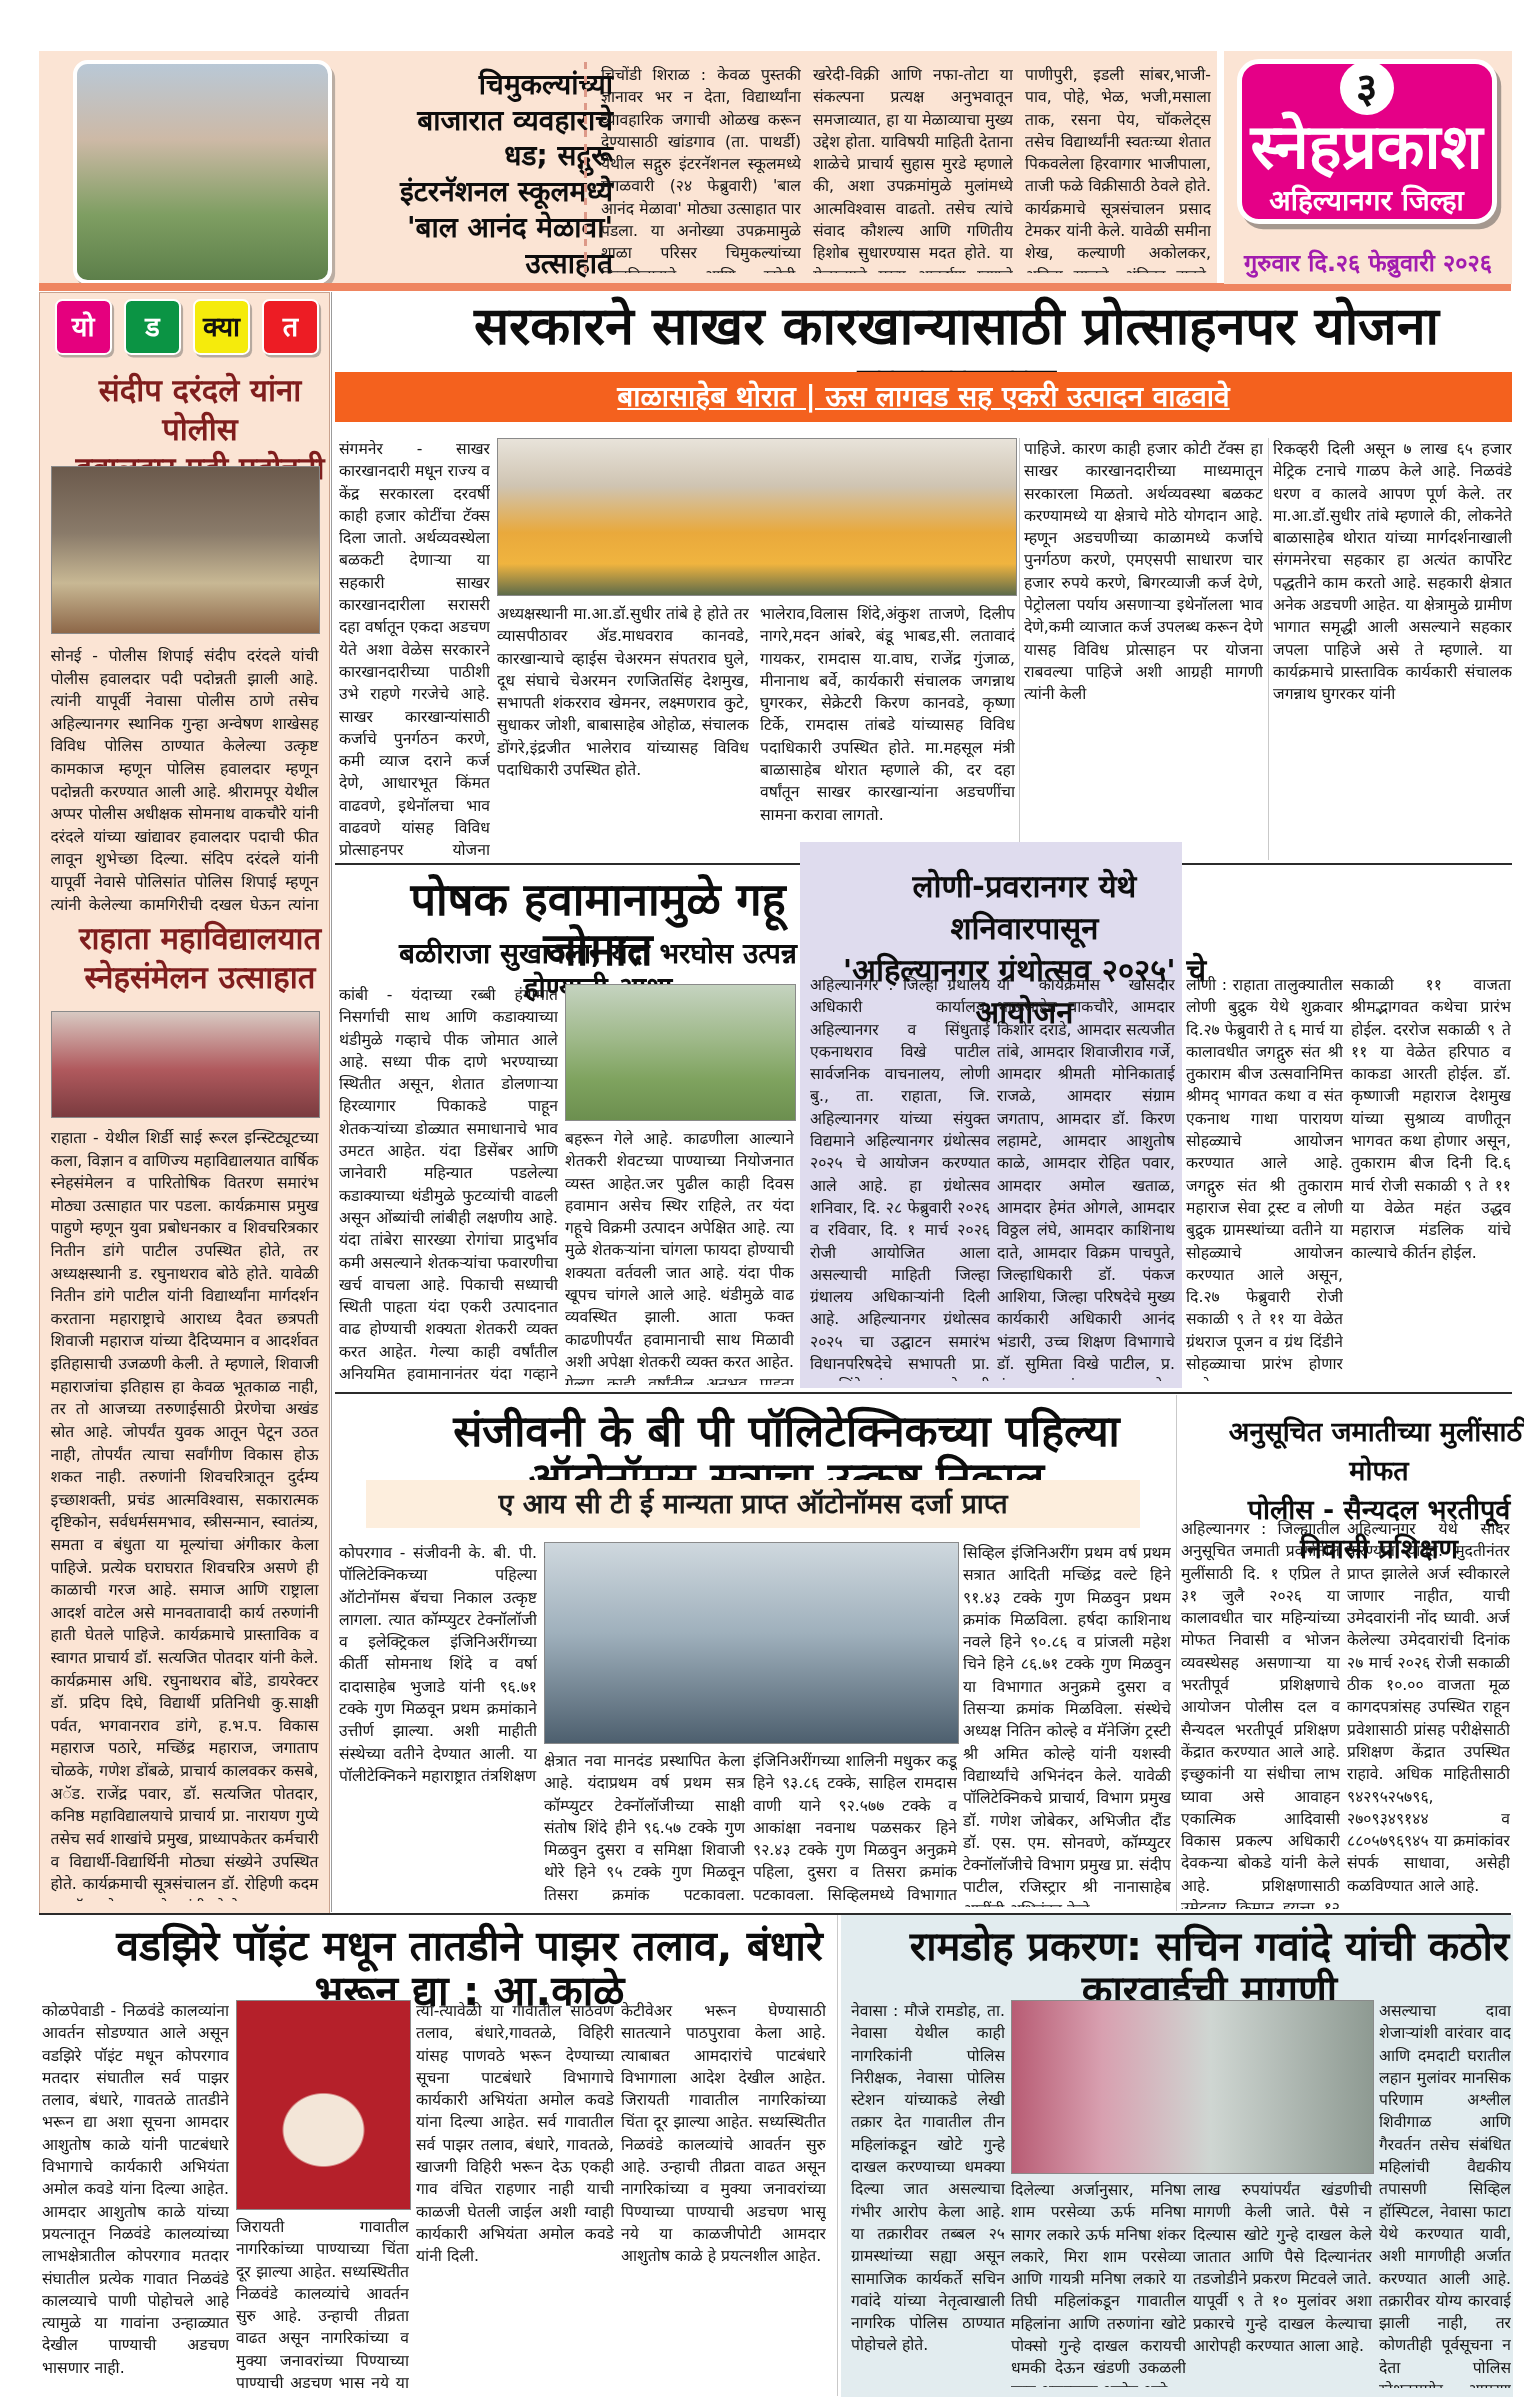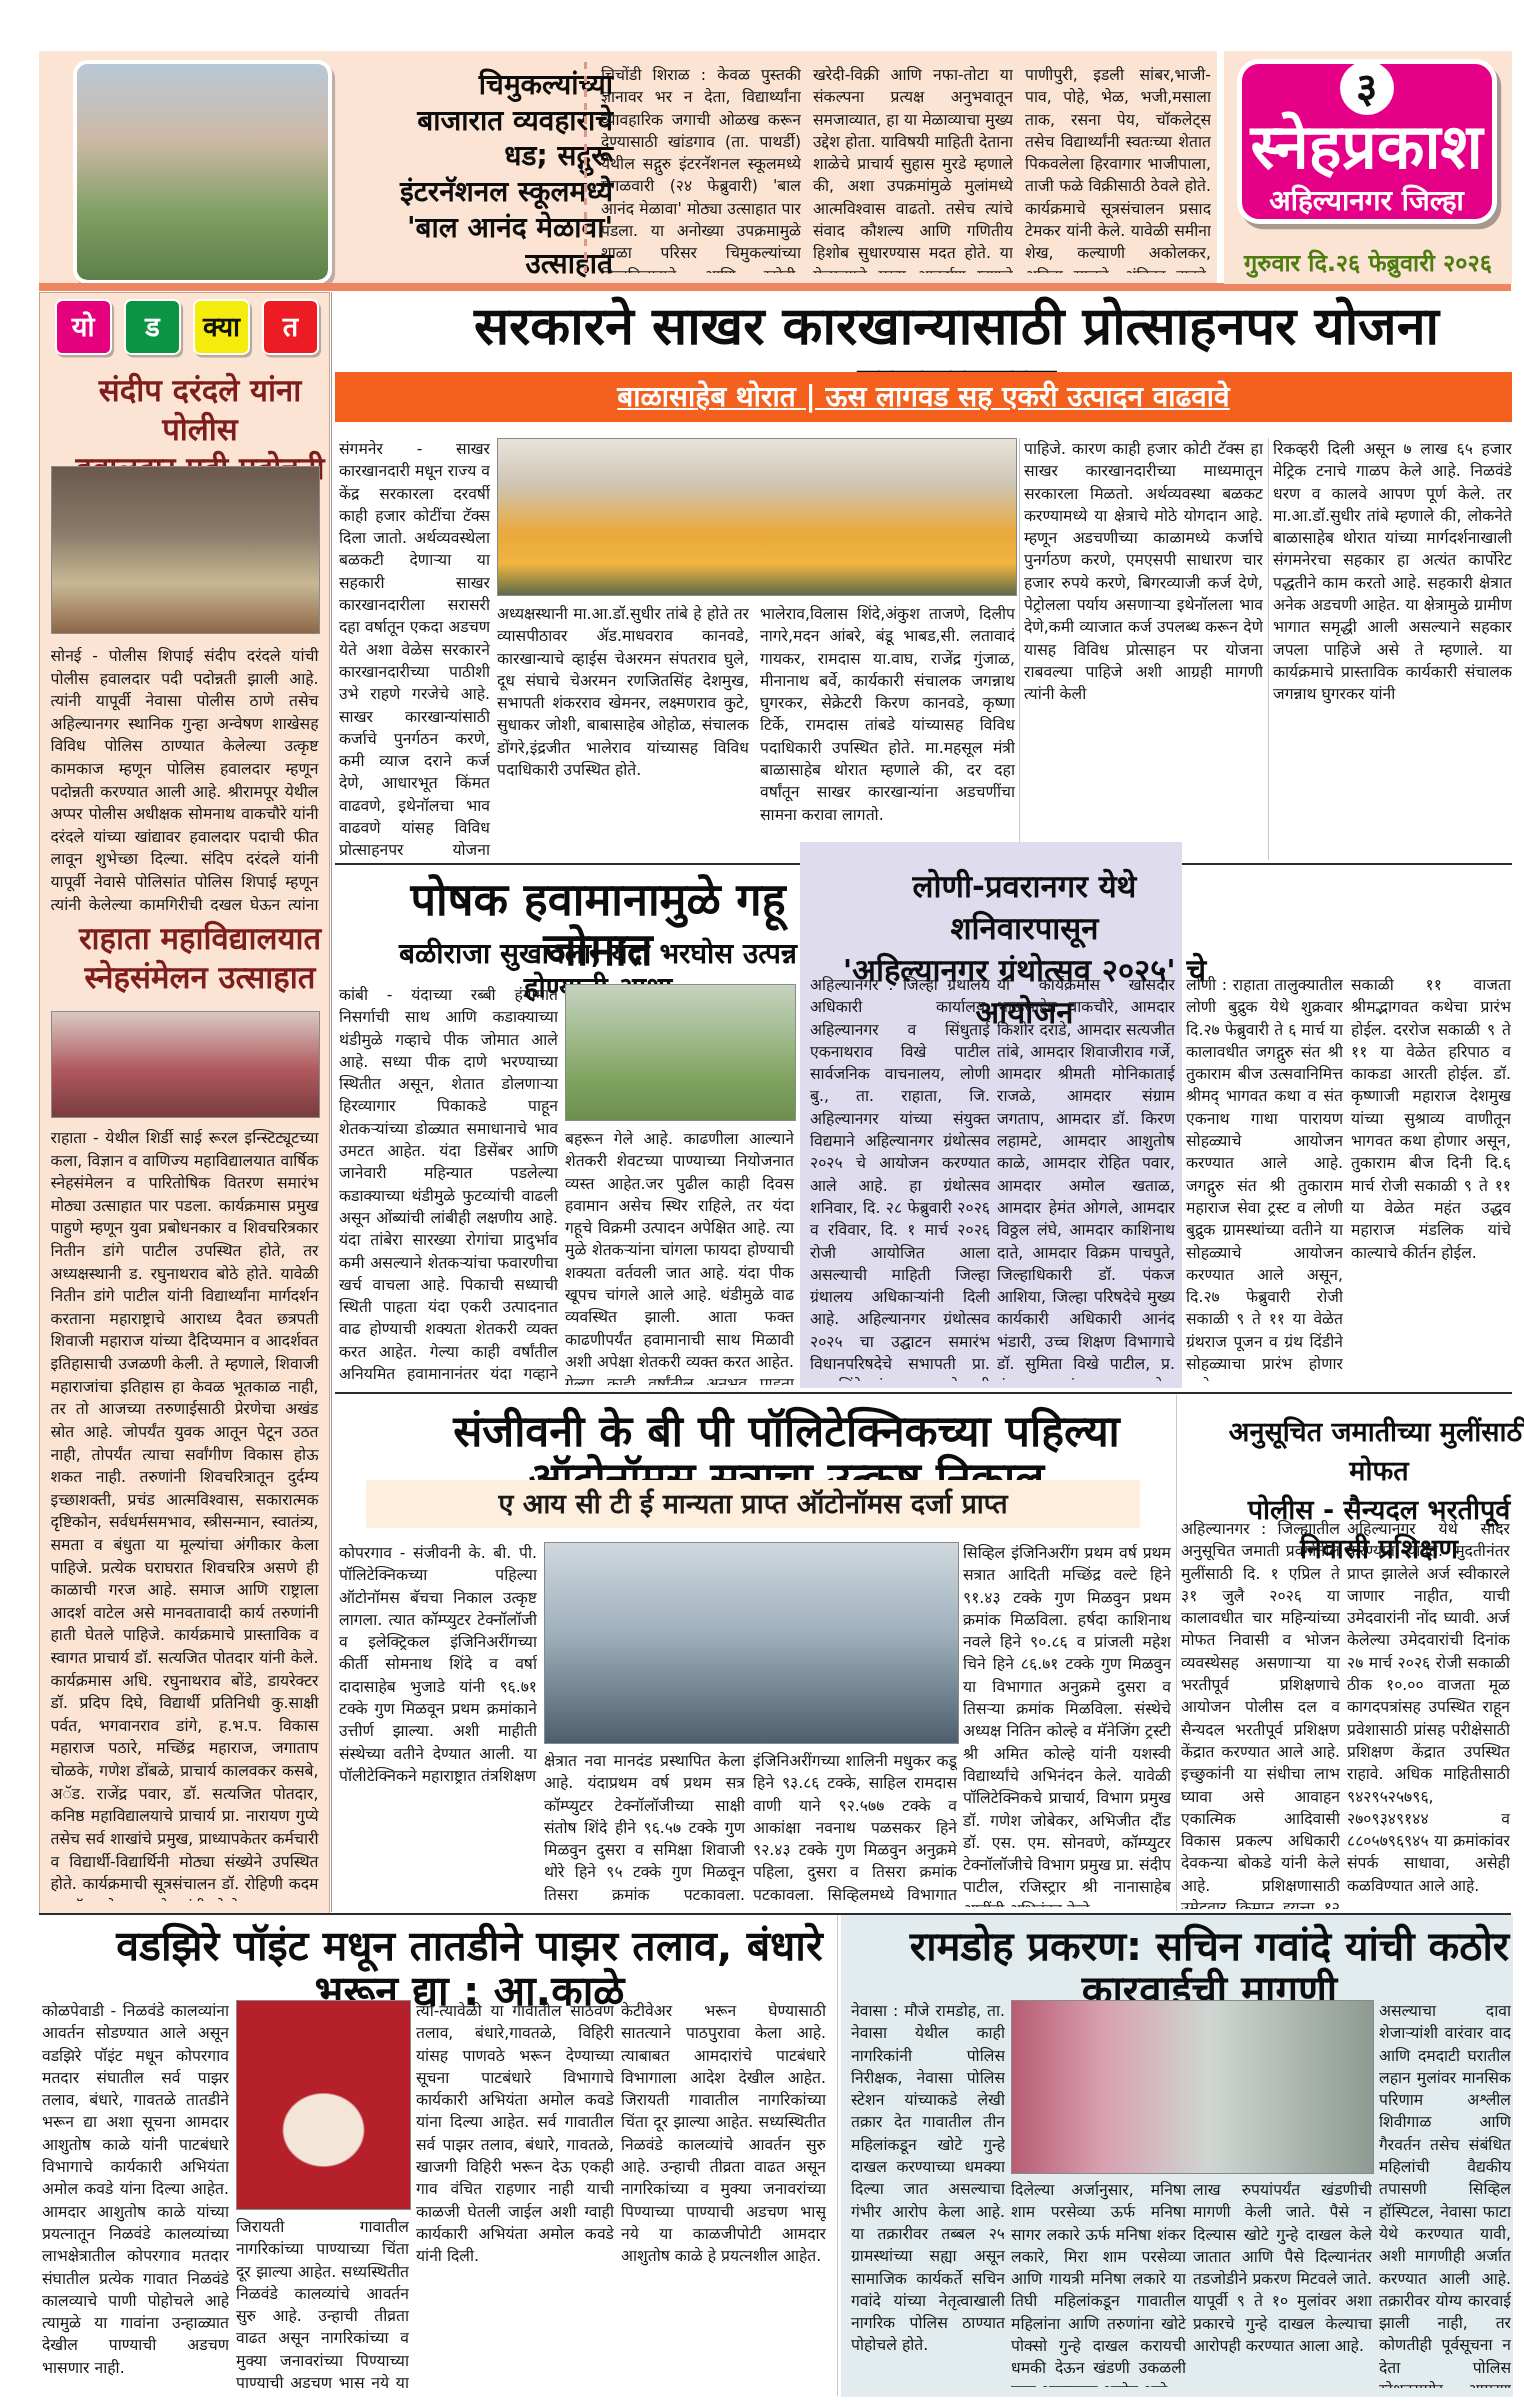--- a/index.html
+++ b/index.html
@@ -12,21 +12,21 @@
   .photo{position:absolute;border:1px solid #8a8a8a;overflow:hidden;}
   .ph-caption{width:100%;height:100%;}
   
   .top-strip{position:absolute;left:39px;top:51px;width:1178px;height:233px;background:#fbe4d4;}
   .top-strip-bar{position:absolute;left:39px;top:283px;width:1472px;height:8.4px;background:#ef8560;}
   .masthead-panel{position:absolute;left:1224px;top:51px;width:288px;height:233px;background:#fbe4d4;}
   .masthead-box{position:absolute;left:12.6px;top:8.4px;width:250px;height:155px;background:#e50087;border:5.2px solid #ffffff;border-radius:22px;box-shadow:4.2px 5.2px 0 rgba(60,60,60,.45);}
   .masthead-circle{position:absolute;left:50%;top:-3.1px;transform:translateX(-50%);width:54px;height:54px;border-radius:50%;background:#ffffff;color:#111;font-weight:bold;font-size:41px;line-height:54px;text-align:center;}
   .masthead-title{position:absolute;left:0;top:50px;width:100%;text-align:center;color:#fff;font-weight:bold;font-size:62px;line-height:1.05;}
   .masthead-sub{position:absolute;left:0;top:116px;width:100%;text-align:center;color:#fff;font-weight:bold;font-size:28px;}
-  .masthead-date{position:absolute;left:0;top:195px;width:100%;text-align:center;color:#4d7c0f;font-weight:bold;font-size:23.5px;}
+  .masthead-date{position:absolute;left:0;top:195px;width:100%;text-align:center;color:#a21caf;font-weight:bold;font-size:23.5px;}
   .dot-divider{position:absolute;left:584px;top:62px;width:3.1px;height:210px;background:repeating-linear-gradient(180deg,#d98 0 7.3px,transparent 7.3px 13.6px);}
   
   .sidebar{position:absolute;left:39px;top:292px;width:289px;height:1620px;background:#fbe4d4;border:0.5px solid #c9a28e;}
   .logo-block{position:absolute;top:6.3px;width:53px;height:52px;border-radius:7.3px;border:2.6px solid #fff;box-shadow:2.1px 2.6px 0 rgba(80,80,80,.4);font-weight:bold;font-size:27px;text-align:center;line-height:52px;}
   .side-head{position:absolute;left:21px;width:278px;text-align:center;font-weight:bold;white-space:pre-line;font-size:31px;line-height:1.25;color:#7f1d1d;}
   .side-body{position:absolute;left:10.5px;width:268px;font-size:15.7px;line-height:1.44;text-align:justify;overflow:hidden;color:#141414;}
   
   .orange-band{position:absolute;left:335px;top:372px;width:1177px;height:50px;background:#f4611e;}
   .orange-band div{width:100%;text-align:center;color:#fff;font-weight:bold;font-size:28px;line-height:50px;text-decoration:underline;}
   .cream-band{position:absolute;left:366px;top:1480px;width:774px;height:48px;background:#fdeedd;}

